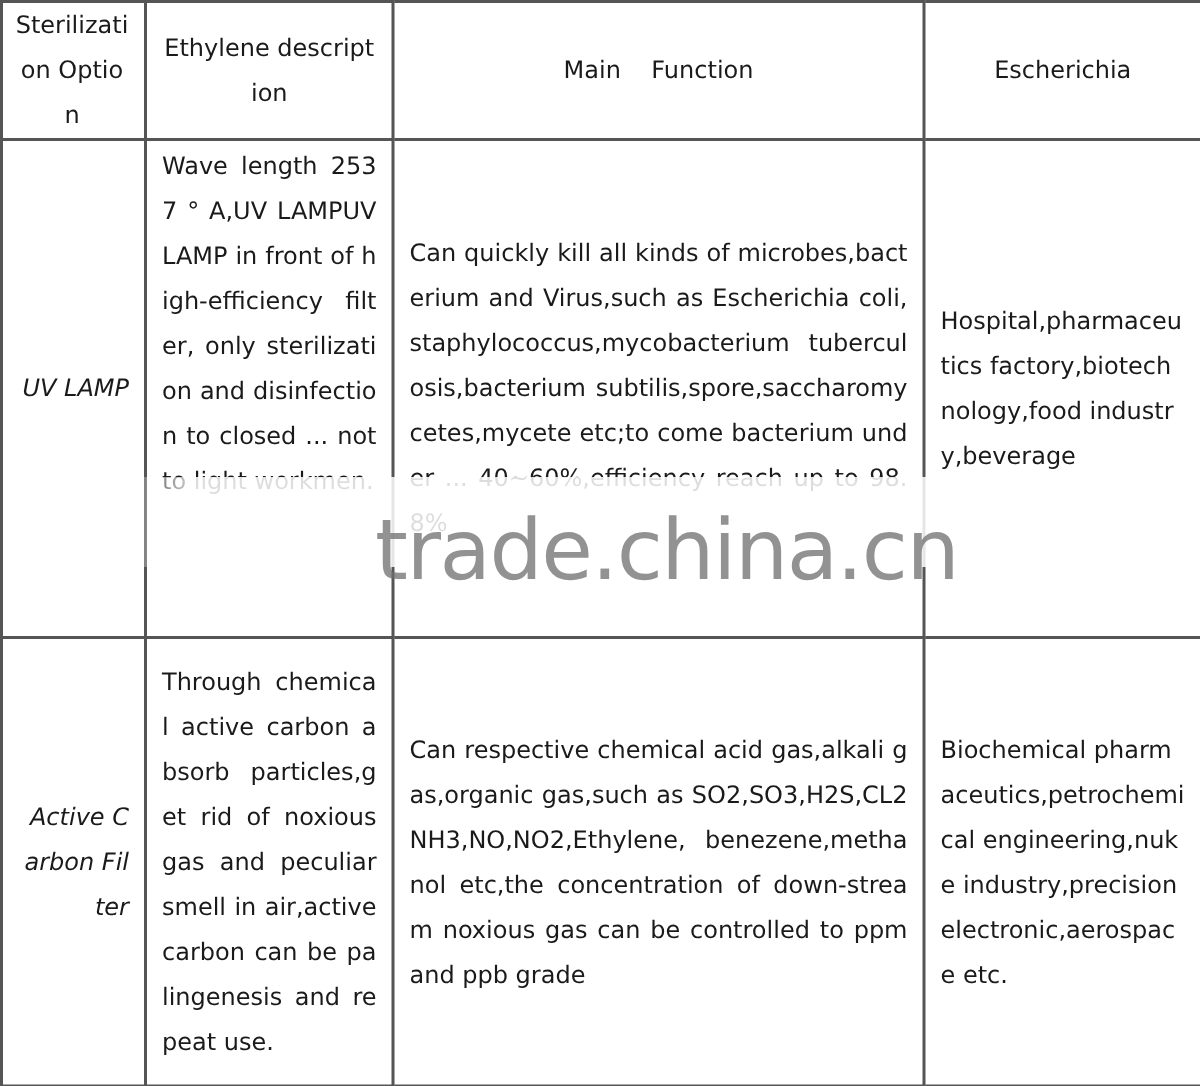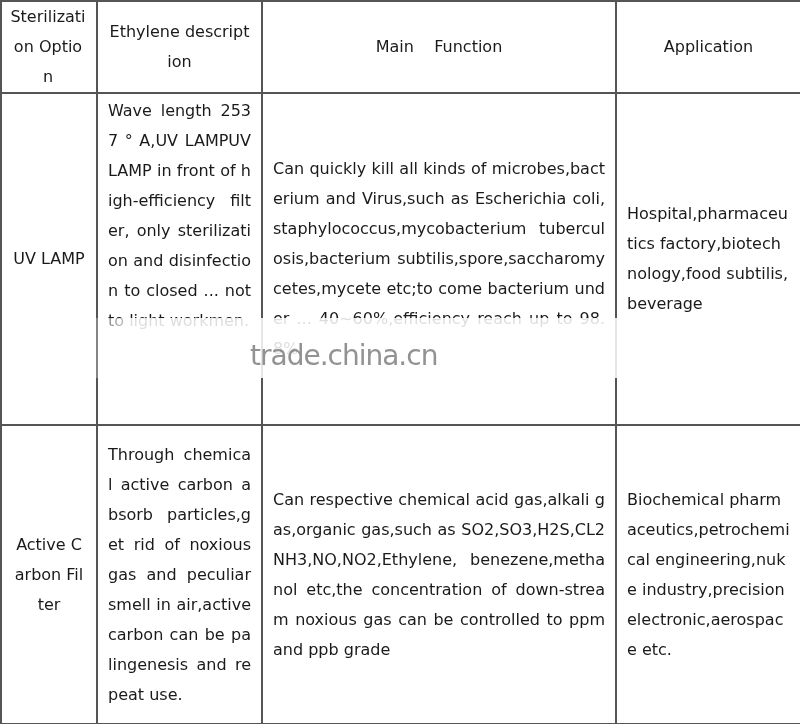--- a/index.html
+++ b/index.html
@@ -33,41 +33,41 @@
       word-break: break-all;
     }
     table.spec th {
       text-align: center;
       height: 87px;
     }
     col.c1 { width: 96px; }
     col.c2 { width: 165px; }
     col.c3 { width: 354px; }
     col.c4 { width: 185px; }
-    .opt { text-align: center; }
+    .opt { text-align: right; font-style: italic; }
     .opt-head { text-align: center; padding-left: 8px !important; }
     .just { text-align: justify; text-align-last: left; }
     .left { text-align: left; }
     tr.r1 td { height: 328px; }
     tr.r2 td { height: 297px; }
     .principle { vertical-align: top !important; padding-top: 2px !important; }
     .watermark {
       position: absolute;
       left: 80px;
       top: 318px;
       width: 640px;
       height: 60px;
       pointer-events: none;
       background: linear-gradient(to right, rgba(255,255,255,0) 0%, rgba(255,255,255,0.85) 8%, rgba(255,255,255,0.85) 92%, rgba(255,255,255,0) 100%);
     }
     .watermark-text {
       position: absolute;
       left: 250px;
-      top: 328px;
-      font-size: 28px;
+      top: 340px;
+      font-size: 56px;
       line-height: 56px;
       color: rgba(110,110,110,0.75);
       font-family: "DejaVu Sans", sans-serif;
       letter-spacing: -1px;
       pointer-events: none;
     }
   </style>
 </head>
 <body>
 
@@ -76,27 +76,27 @@
     <col class="c1">
       <col class="c2">
       <col class="c3">
       <col class="c4">
   </colgroup>
   <tbody>
       <tr>
     <th class="opt-head">Sterilization Option</th>
     <th>Ethylene description</th>
     <th style="white-space:pre;">Main    Function</th>
-    <th>Application</th>
+    <th>Escherichia</th>
   </tr>
   <tr class="r1">
     <td class="opt">UV LAMP</td>
     <td class="just principle">Wave length 2537 ° A,UV LAMPUV LAMP in front of high-efficiency filter, only sterilization and disinfection to closed ... not to light workmen.</td>
     <td class="just">Can quickly kill all kinds of microbes,bacterium and Virus,such as Escherichia coli,staphylococcus,mycobacterium tuberculosis,bacterium subtilis,spore,saccharomycetes,mycete etc;to come bacterium under ... 40~60%,efficiency reach up to 98.8%</td>
-    <td class="left">Hospital,pharmaceutics factory,biotechnology,food subtilis,beverage</td>
+    <td class="left">Hospital,pharmaceutics factory,biotechnology,food industry,beverage</td>
   </tr>
   <tr class="r2">
     <td class="opt">Active Carbon Filter</td>
     <td class="just">Through chemical active carbon absorb particles,get rid of noxious gas and peculiar smell in air,active carbon can be palingenesis and repeat use.</td>
     <td class="just">Can respective chemical acid gas,alkali gas,organic gas,such as SO2,SO3,H2S,CL2NH3,NO,NO2,Ethylene, benezene,methanol etc,the concentration of down-stream noxious gas can be controlled to ppm and ppb grade</td>
     <td class="left">Biochemical pharmaceutics,petrochemical engineering,nuke industry,precision electronic,aerospace etc.</td>
   </tr>
 </tbody>
   </table>
 

